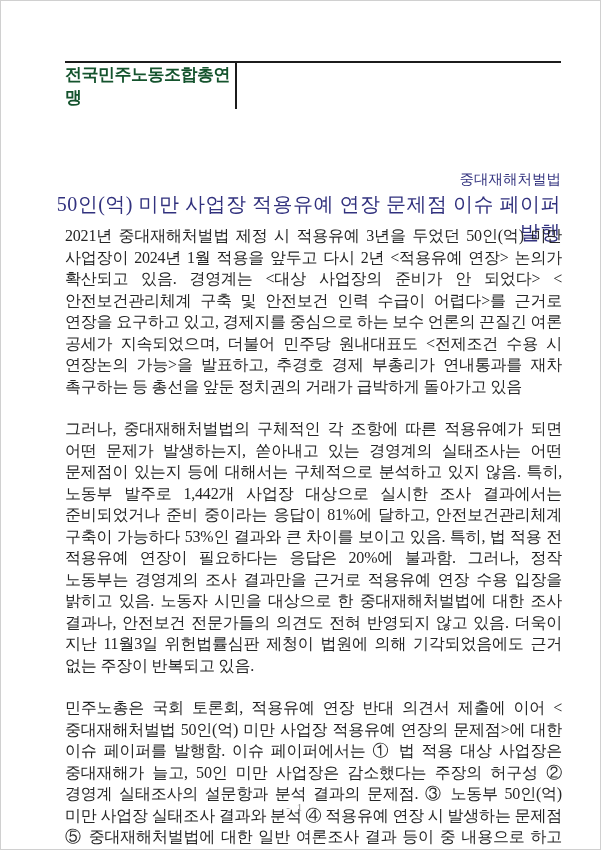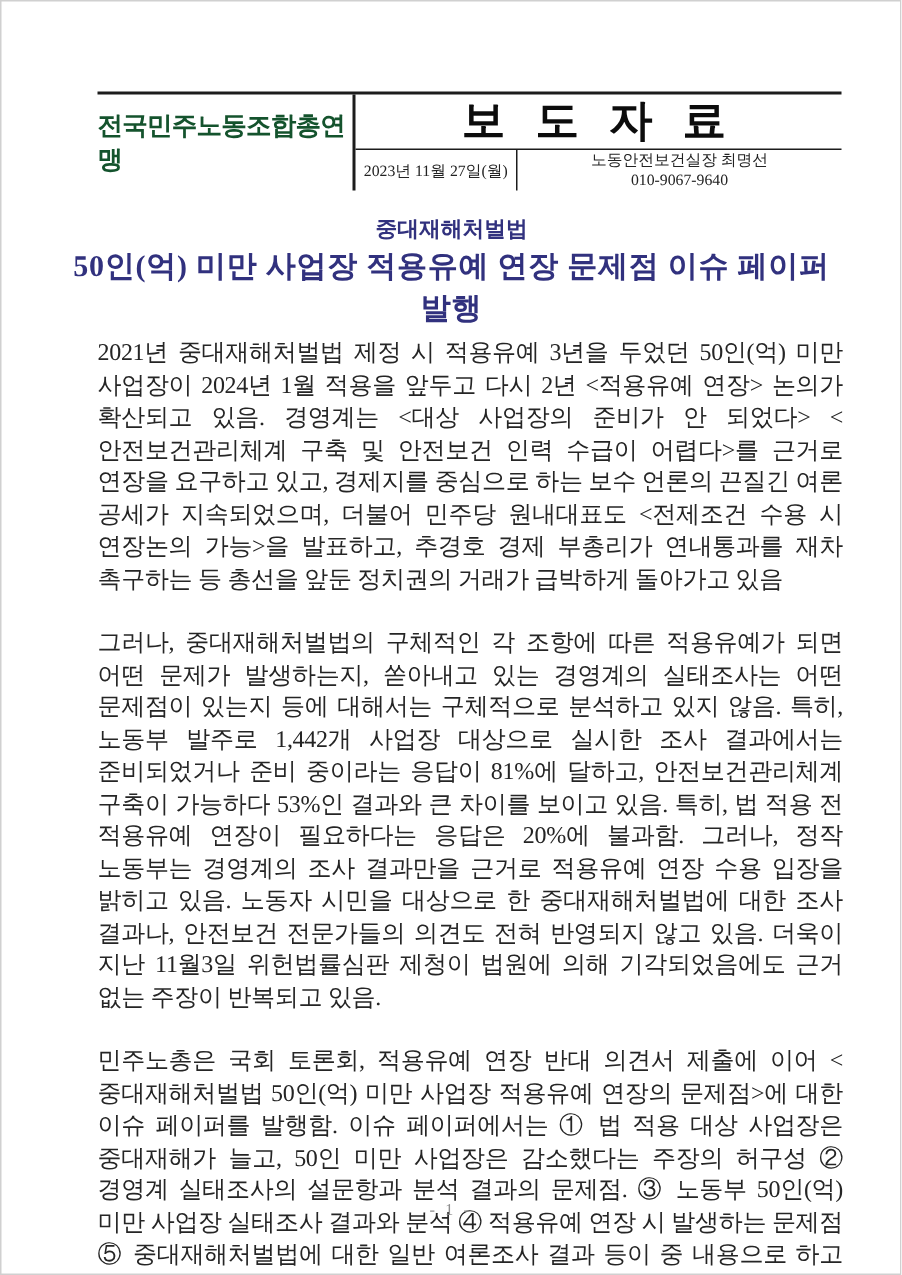--- a/index.html
+++ b/index.html
@@ -79,24 +79,24 @@
     font-size: 11px;
     letter-spacing: -0.2px;
     color: #1c1c1c;
     padding: 3px 0 4px;
     white-space: nowrap;
   }
 
   
   .doc-title {
     position: absolute;
-    left: 40px; top: 141px;
+    left: 40px; top: 167px;
     width: 520px;
-    text-align: center;
-    font-weight: 700;
+    text-align: right;
+    font-weight: 400;
     color: #31317e;
   }
   .doc-title .t1 { font-size: 14.5px; line-height: 22px; }
   .doc-title .t2 { font-size: 20px; line-height: 28px; letter-spacing: 0.5px; }
 
   
   .body-text {
     position: absolute;
     left: 64px; top: 224px;
     width: 497px;
@@ -122,30 +122,20 @@
     letter-spacing: 2px;
   }
 </style>
 </head>
 <body>
 
 <div class="page">
 
   <div class="masthead">
     <div class="org-cell">전국민주노동조합총연맹</div>
-    <div class="masthead-right">
-      <div class="doc-type">보 도 자 료</div>
-      <div class="sub-row">
-        <div class="date-cell">2023년 11월 27일(월)</div>
-        <div class="contact-cell">
-          <span>노동안전보건실장 최명선</span>
-          <span>010-9067-9640</span>
-        </div>
-      </div>
-    </div>
   </div>
 
 
   <div class="doc-title" style="color: rgb(49, 49, 126);">
     <div class="t1">중대재해처벌법</div>
     <div class="t2">50인(억) 미만 사업장 적용유예 연장 문제점 이슈 페이퍼 발행</div>
   </div>
 
   <div class="body-text">
     <p>2021년 중대재해처벌법 제정 시 적용유예 3년을 두었던 50인(억) 미만 사업장이 2024년 1월 적용을 앞두고 다시 2년 &lt;적용유예 연장&gt; 논의가 확산되고 있음. 경영계는 &lt;대상 사업장의 준비가 안 되었다&gt; &lt;안전보건관리체계 구축 및 안전보건 인력 수급이 어렵다&gt;를 근거로 연장을 요구하고 있고, 경제지를 중심으로 하는 보수 언론의 끈질긴 여론 공세가 지속되었으며, 더불어 민주당 원내대표도 &lt;전제조건 수용 시 연장논의 가능&gt;을 발표하고, 추경호 경제 부총리가 연내통과를 재차 촉구하는 등 총선을 앞둔 정치권의 거래가 급박하게 돌아가고 있음</p>

